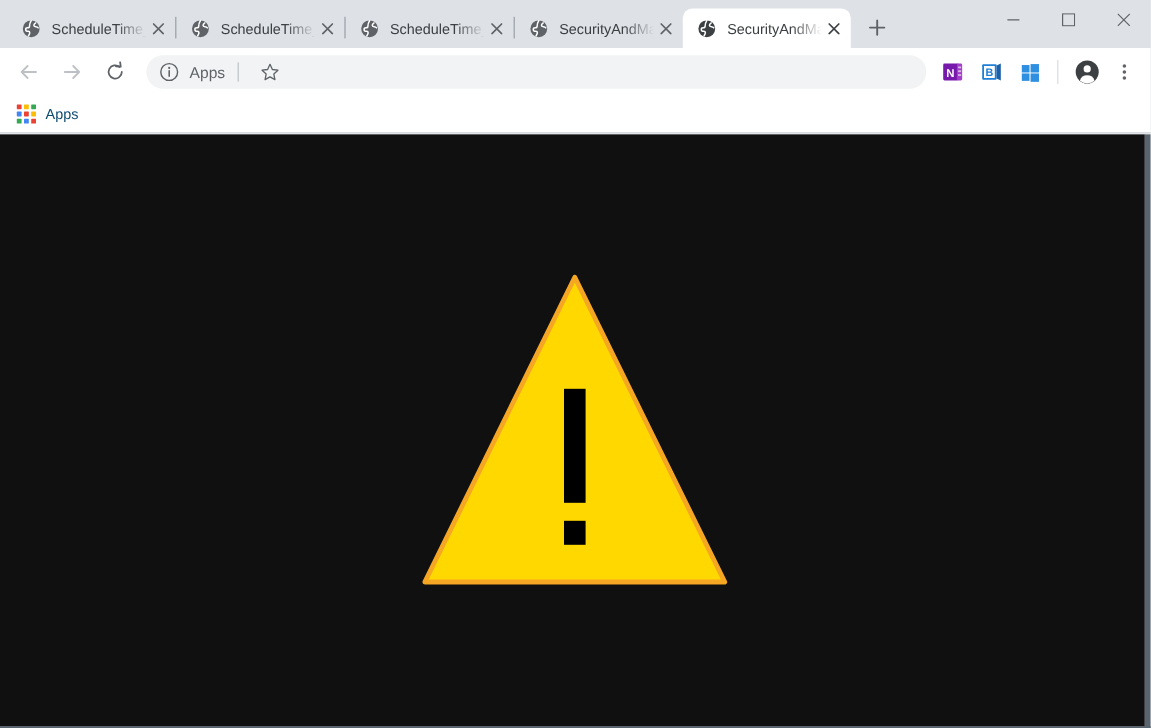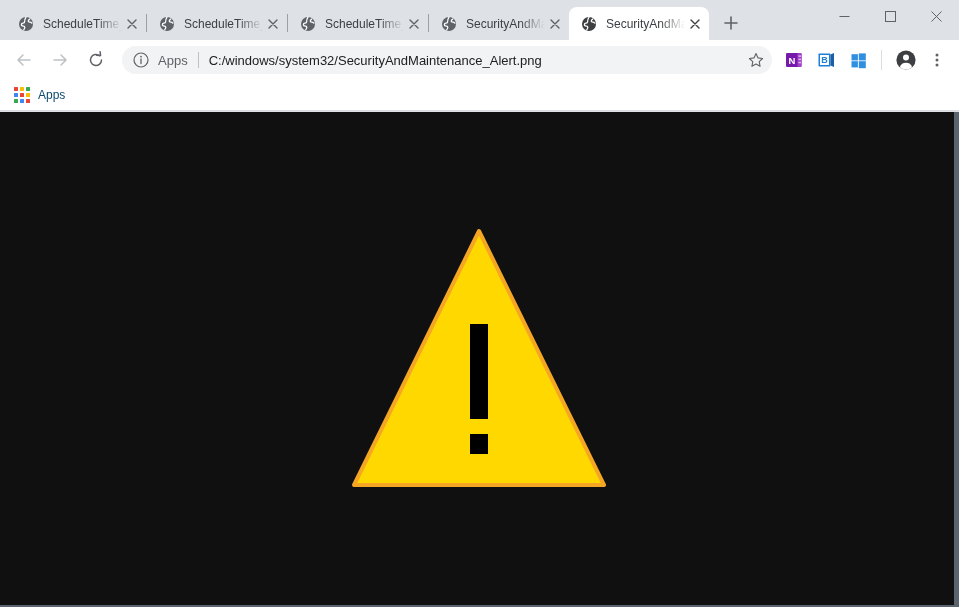--- a/index.html
+++ b/index.html
@@ -427,21 +427,20 @@
     </div>
 
     <div class="omnibox">
       <svg class="omni-info-icon" viewBox="0 0 18 18">
         <circle cx="9" cy="9" r="7" fill="none" stroke="#5f6368" stroke-width="1.2"></circle>
         <circle cx="9" cy="5.6" r="0.9" fill="#5f6368"></circle>
         <path d="M9 8 L9 12.6" stroke="#5f6368" stroke-width="1.3" stroke-linecap="round"></path>
       </svg>
       <span class="omni-scheme">Apps</span>
       <span class="omni-divider"></span>
-      <span class="omni-url" title="C:/windows/system32/SecurityAndMaintenance_Alert.png">C:/windows/system32/SecurityAndMaintenance_Alert.png</span>
       <span class="omni-star">
         <svg width="16" height="16" viewBox="0 0 16 16">
             <path d="M8 1.6 L10 5.9 L14.6 6.5 L11.2 9.7 L12.1 14.3 L8 12 L3.9 14.3 L4.8 9.7 L1.4 6.5 L6 5.9 Z" fill="none" stroke="#5f6368" stroke-width="1.1" stroke-linejoin="round"></path>
           </svg>
       </span>
     </div>
 
     <div class="ext-icon">
       <svg width="20" height="20" viewBox="0 0 20 20">
         <rect x="2" y="3" width="13" height="14" rx="1.2" fill="#7719aa"></rect>

